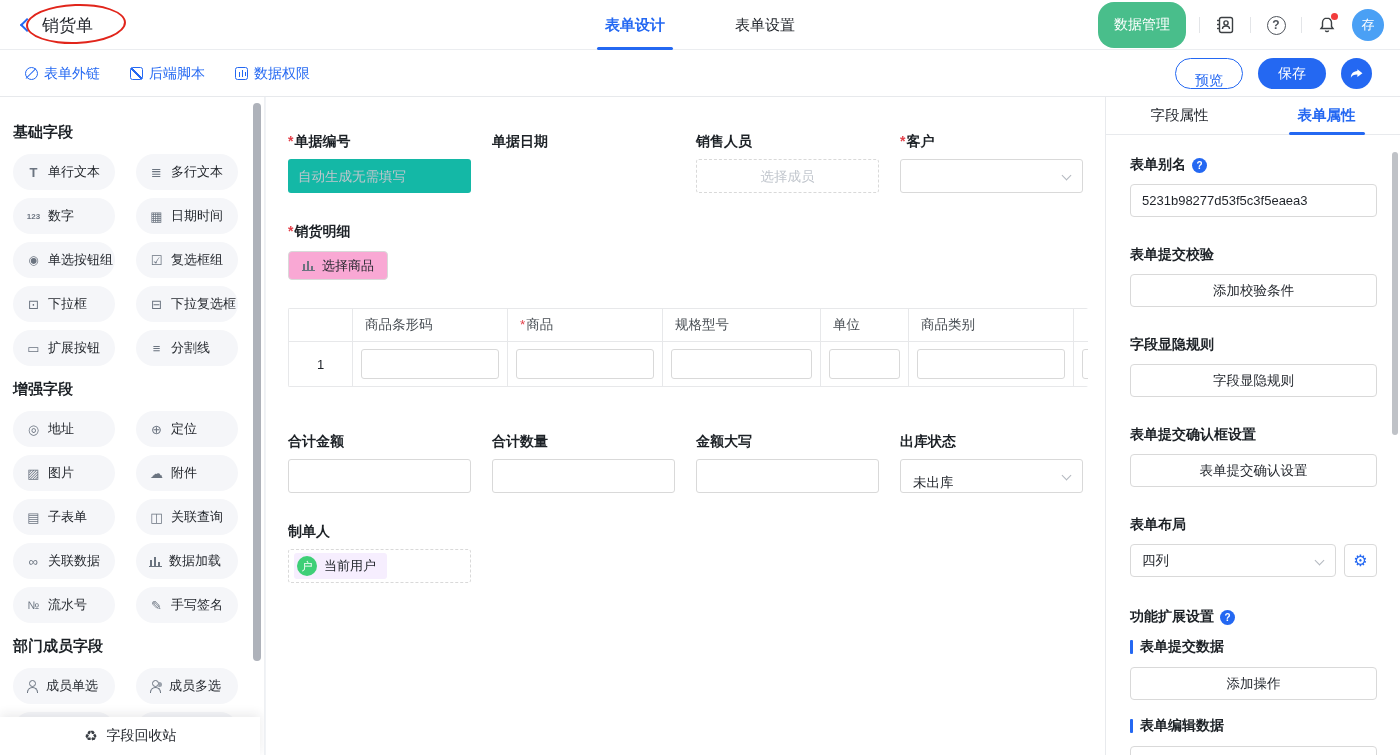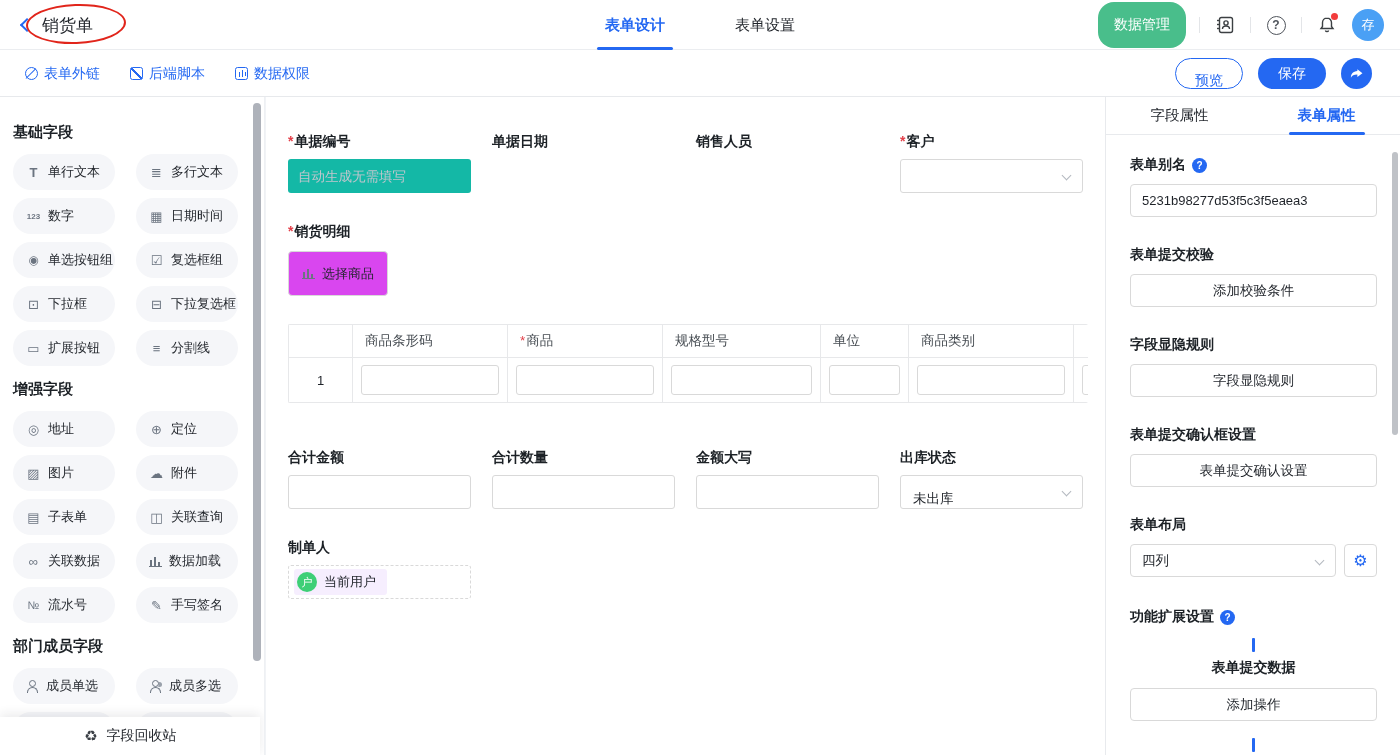--- a/index.html
+++ b/index.html
@@ -90,21 +90,21 @@
   .inp.disabled { background:#14b8a6; border:none; }
   .inp.dashed { border-style:dashed; text-align:center; }
   .sel { width:183px; height:34px; border:1px solid #d9d9d9; border-radius:3px; background:#fff; display:flex; align-items:flex-end; padding:0 12px; font-size:13.5px; color:#1f2329; cursor:pointer; position:relative; }
   .chev { position:absolute; right:12px; top:12px; width:7px; height:7px; border-right:1.5px solid #b3b8bf; border-bottom:1.5px solid #b3b8bf; transform:rotate(45deg); }
   .date-wrap { position:relative; }
   .cal-ic { position:absolute; right:10px; top:10px; width:14px; height:13px; border:1.3px solid #9aa1ab; border-radius:2px;
     background:linear-gradient(#9aa1ab,#9aa1ab) 0 3px/14px 1.2px no-repeat,
                linear-gradient(#9aa1ab,#9aa1ab) 3px 0/1.2px 3px no-repeat,
                linear-gradient(#9aa1ab,#9aa1ab) 8.5px 0/1.2px 3px no-repeat; }
   .section { margin-top:30px; }
-  .btn-choose { margin-top:2px; height:45px; padding:9px 13px; border:1px solid #d9d9d9; border-radius:4px; background:#d946ef; display:inline-flex; align-items:center; gap:7px; font-size:13px; color:#1f2329; cursor:pointer; font-family:inherit; }
+  .btn-choose { margin-top:2px; height:29px; padding:9px 13px; border:1px solid #d9d9d9; border-radius:4px; background:#f9a8d4; display:inline-flex; align-items:center; gap:7px; font-size:13px; color:#1f2329; cursor:pointer; font-family:inherit; }
   .tbl-clip { margin-top:28px; width:800px; overflow:hidden; border-radius:2px; }
   table.detail { border-collapse:collapse; table-layout:fixed; width:920px; }
   table.detail th, table.detail td { border:1px solid #e7e8ea; }
   table.detail th { height:33px; font-weight:400; font-size:13.5px; color:#464c52; text-align:left; padding:0 12px; white-space:nowrap; }
   table.detail td { height:45px; padding:0; }
   td.idx { text-align:center; font-size:13px; color:#1f2329; }
   .cell-inp { display:block; width:calc(100% - 16px); height:30px; margin:7px 8px; border:1px solid #d9d9d9; border-radius:3px; font-family:inherit; font-size:13px; padding:0 8px; outline:none; }
   .totals { margin-top:46px; }
   .creator { margin-top:30px; }
   .tag-field { width:183px; height:34px; border:1px dashed #d9d9d9; border-radius:3px; display:flex; align-items:center; padding-left:5px; }
@@ -119,21 +119,21 @@
   .rp-tab.active::after { content:""; position:absolute; left:50%; transform:translateX(-50%); bottom:-1px; width:76px; height:3px; background:#2468f2; border-radius:2px; }
   .rp-body { padding:21px 23px 0 24px; }
   .rp-label { font-size:14px; font-weight:700; color:#1c2126; display:flex; align-items:center; gap:6px; margin-bottom:10px; }
   .rp-gap { margin-top:29px; }
   .qmark { width:15px; height:15px; border-radius:50%; background:#2468f2; color:#fff; font-size:10px; font-weight:700; display:flex; align-items:center; justify-content:center; cursor:pointer; }
   .rp-input { width:100%; height:33px; border:1px solid #d9d9d9; border-radius:4px; font-family:inherit; font-size:13px; color:#1f2329; padding:0 11px; outline:none; }
   .rp-btn { width:100%; height:33px; border:1px solid #d9d9d9; border-radius:4px; background:#fff; font-size:13.5px; color:#1f2329; cursor:pointer; font-family:inherit; }
   .layout-row { display:flex; gap:8px; }
   .rp-select { flex:1; height:33px; border:1px solid #d9d9d9; border-radius:4px; display:flex; align-items:center; padding:0 11px; font-size:13.5px; color:#1f2329; position:relative; cursor:pointer; }
   .gear-btn { width:33px; height:33px; border:1px solid #d9d9d9; border-radius:4px; background:#fff; color:#2468f2; font-size:16px; display:flex; align-items:center; justify-content:center; cursor:pointer; }
-  .group-label { display:flex; align-items:center; gap:7px; font-size:14px; font-weight:700; color:#1c2126; margin:17px 0 11px;flex-direction:column; }
+  .group-label { display:flex; align-items:center; gap:7px; font-size:14px; font-weight:700; color:#1c2126; margin:17px 0 11px; }
   .blue-bar { width:3px; height:14px; background:#2468f2; border-radius:1px; flex:none; }
   .rp-scrollbar { position:absolute; right:2px; top:55px; width:6px; height:283px; background:#bfc2c7; border-radius:3px; cursor:pointer; }
 </style>
 </head>
 <body>
 
 <div class="header">
   <span class="back"></span>
   <span class="doc-title">销货单</span>
   <span class="red-ellipse"></span>
@@ -310,20 +310,21 @@
   <div class="frow">
     <div class="fcol">
       <div class="flabel req">单据编号</div>
       <input class="inp disabled" placeholder="自动生成无需填写" style="">
     </div>
     <div class="fcol date-wrap">
       <div class="flabel">单据日期</div>
     </div>
     <div class="fcol">
       <div class="flabel">销售人员</div>
+      <input class="inp dashed" placeholder="选择成员" style="">
     </div>
     <div class="fcol">
       <div class="flabel req">客户</div>
       <div class="sel">
           <span class="chev"></span>
         </div>
     </div>
   </div>
 
   <div class="section">

